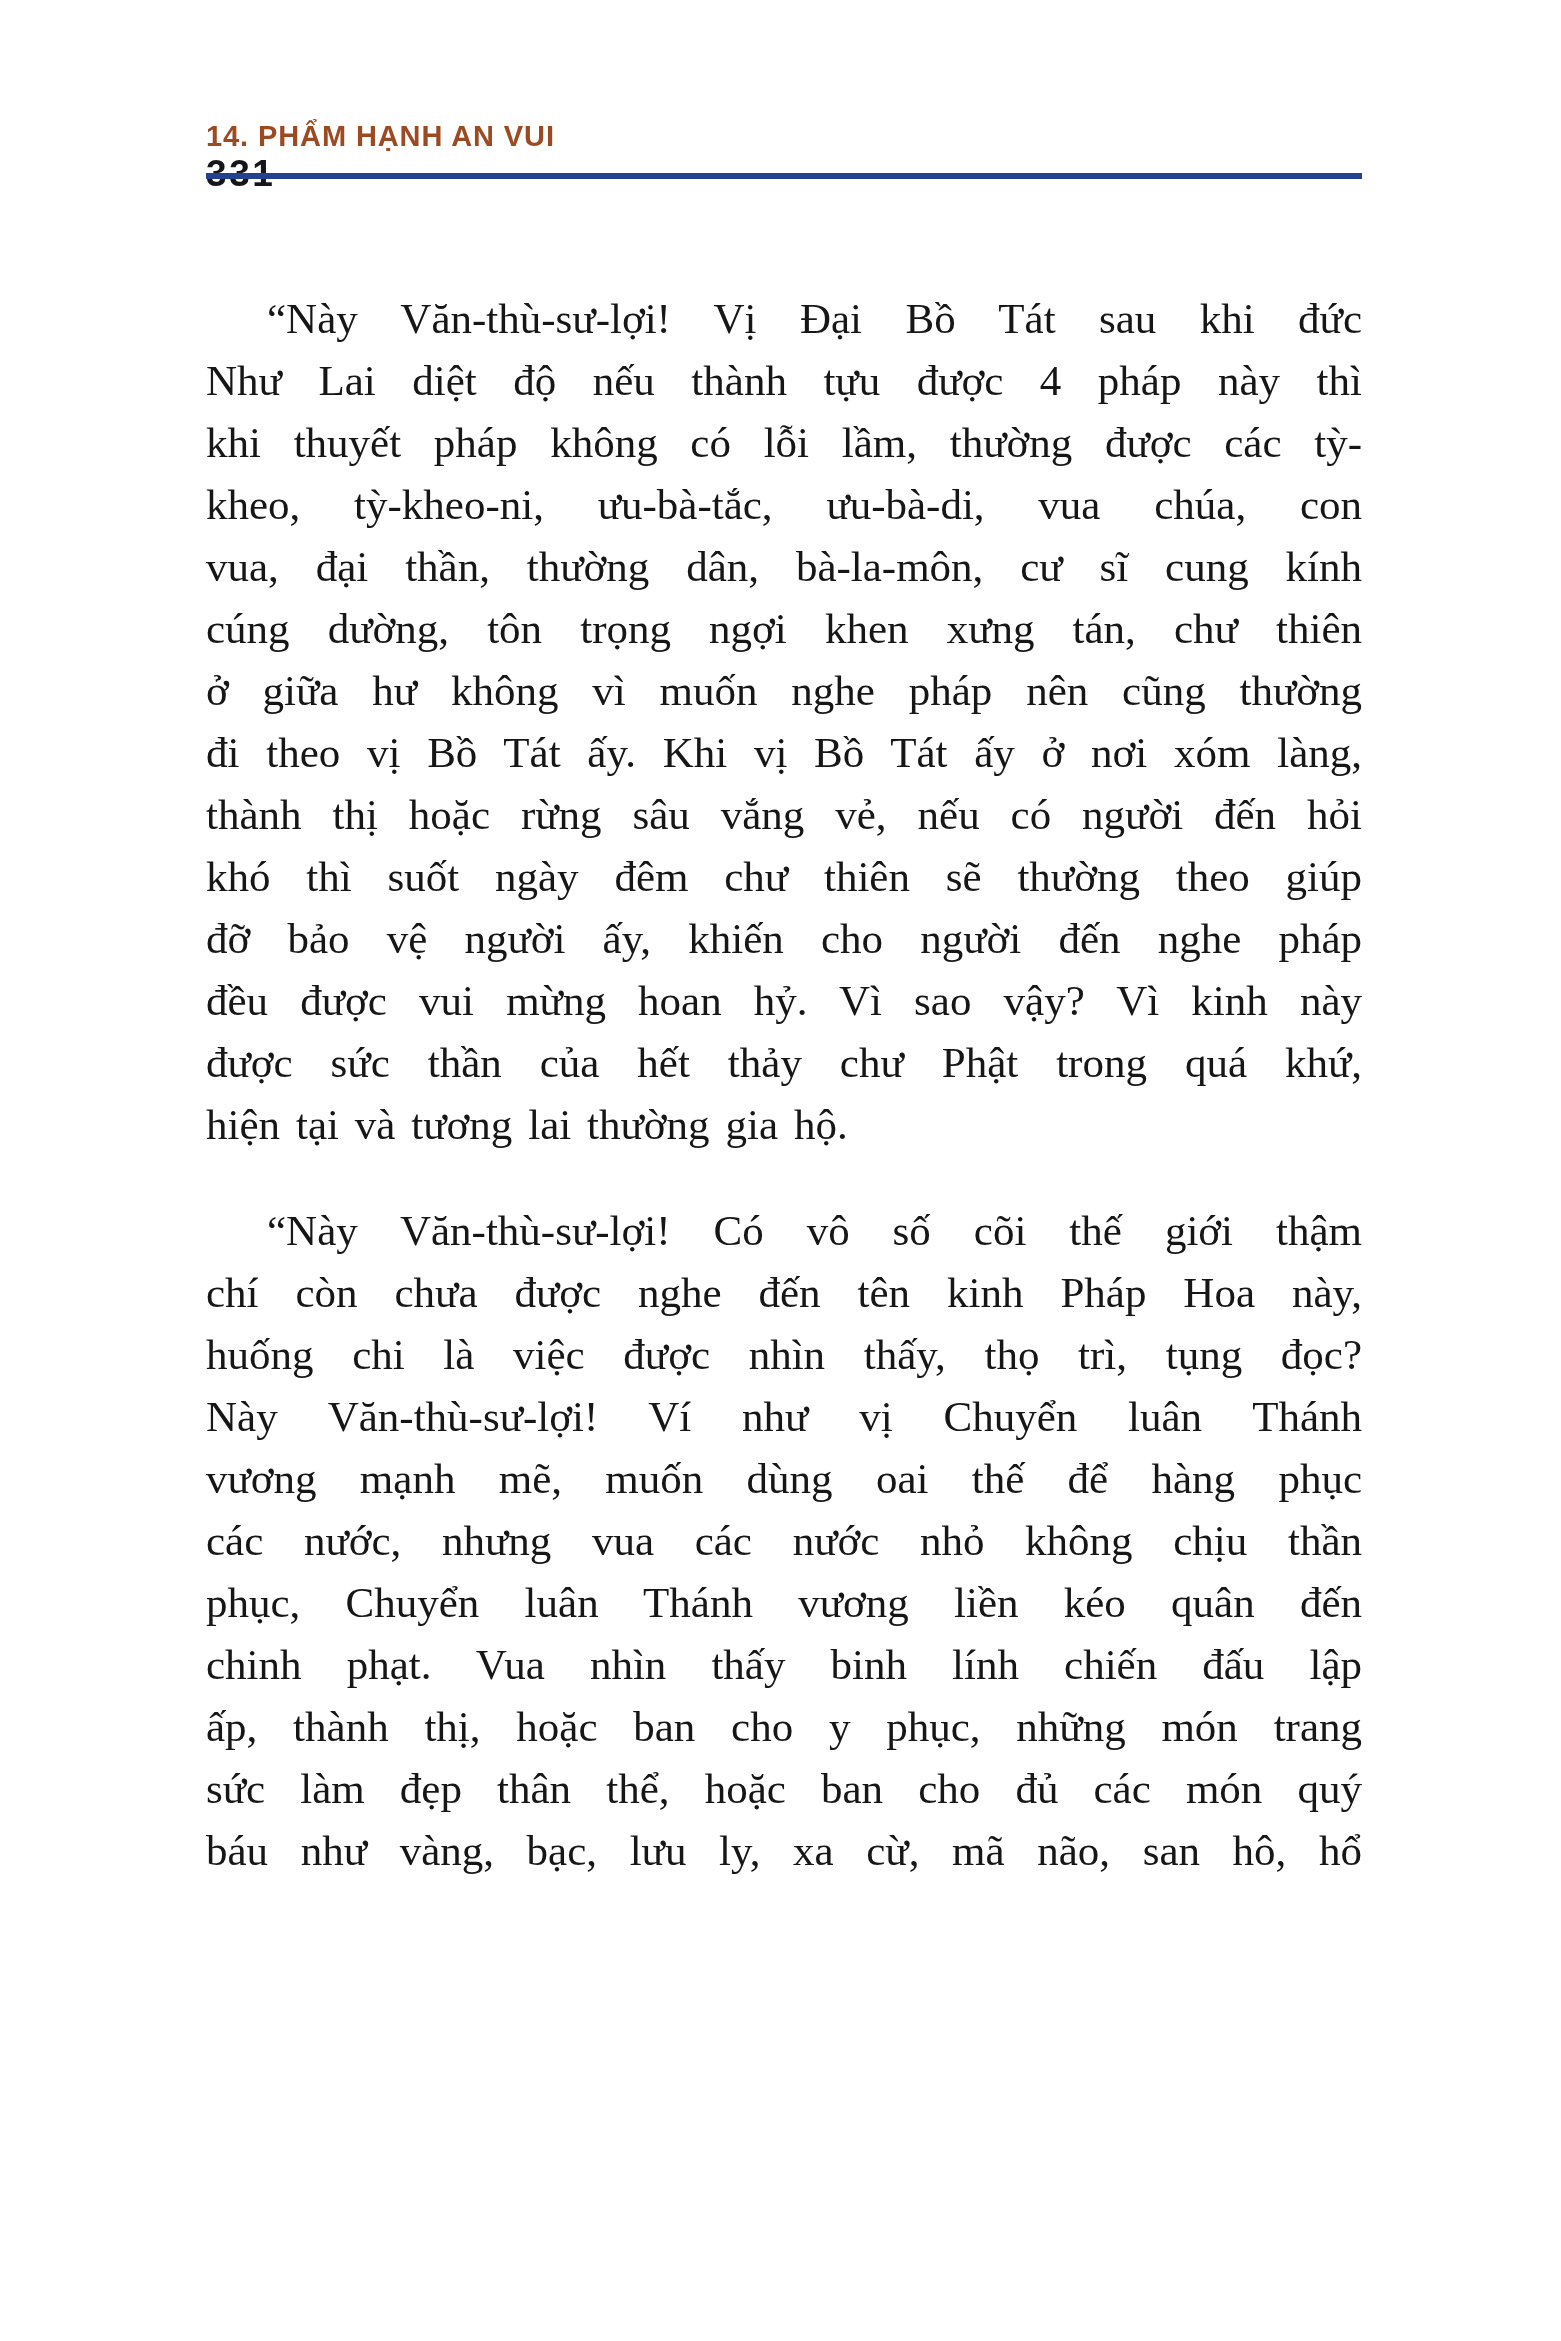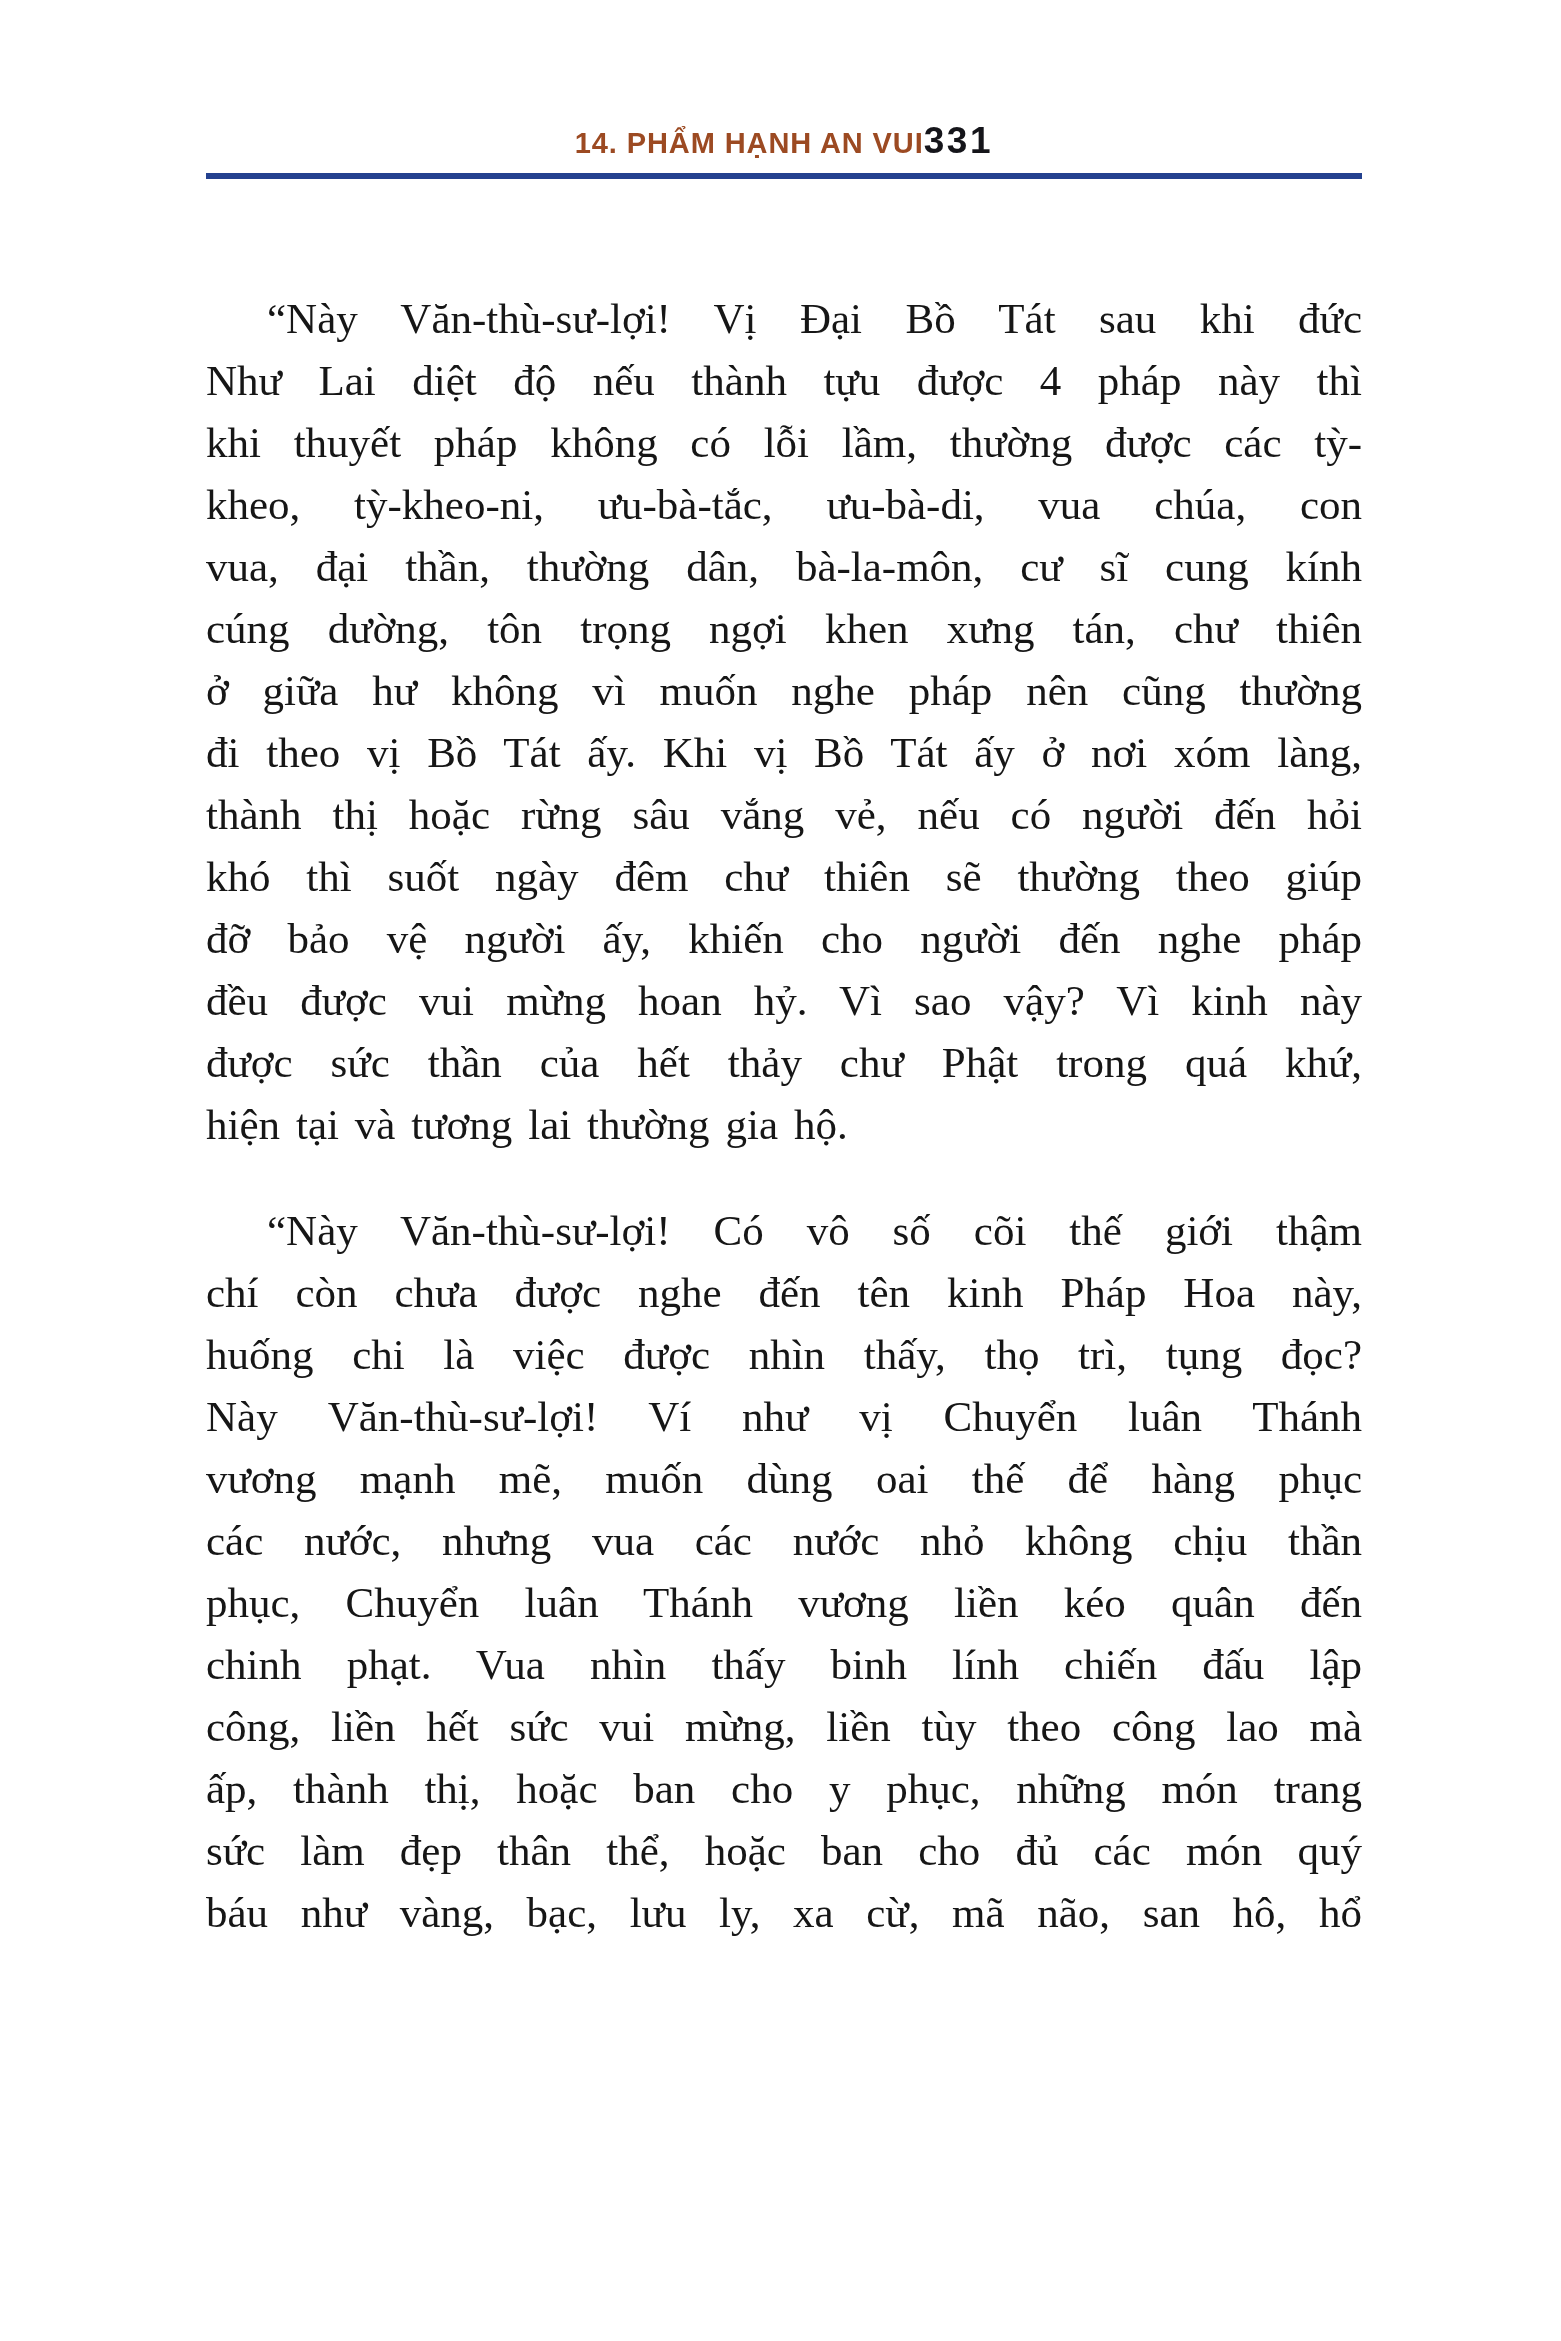--- a/index.html
+++ b/index.html
@@ -15,20 +15,21 @@
     overflow: hidden;
   }
   .header {
     position: absolute;
     left: 206px;
     top: 120px;
     width: 1156px;
     display: flex;
     justify-content: center;
     align-items: baseline;
+    flex-direction: column;
   }
   .chapter {
     font-family: "Liberation Sans", sans-serif;
     font-weight: bold;
     font-size: 29px;
     letter-spacing: 0.9px;
     color: var(--title-color, #9c4a22);
     white-space: nowrap;
   }
   .pagenum {
@@ -96,20 +97,19 @@
       </div>
       <div class="paragraph">
         <div class="line indent">“Này Văn-thù-sư-lợi! Có vô số cõi thế giới thậm</div>
         <div class="line">chí còn chưa được nghe đến tên kinh Pháp Hoa này,</div>
         <div class="line">huống chi là việc được nhìn thấy, thọ trì, tụng đọc?</div>
         <div class="line">Này Văn-thù-sư-lợi! Ví như vị Chuyển luân Thánh</div>
         <div class="line">vương mạnh mẽ, muốn dùng oai thế để hàng phục</div>
         <div class="line">các nước, nhưng vua các nước nhỏ không chịu thần</div>
         <div class="line">phục, Chuyển luân Thánh vương liền kéo quân đến</div>
         <div class="line">chinh phạt. Vua nhìn thấy binh lính chiến đấu lập</div>
-        <div class="line">công, liền hết sức vui mừng, liền tùy theo công lao mà</div>
         <div class="line">ấp, thành thị, hoặc ban cho y phục, những món trang</div>
         <div class="line">sức làm đẹp thân thể, hoặc ban cho đủ các món quý</div>
         <div class="line">báu như vàng, bạc, lưu ly, xa cừ, mã não, san hô, hổ</div>
       </div>
     </div>
 </div>
 
 
 </body></html>

